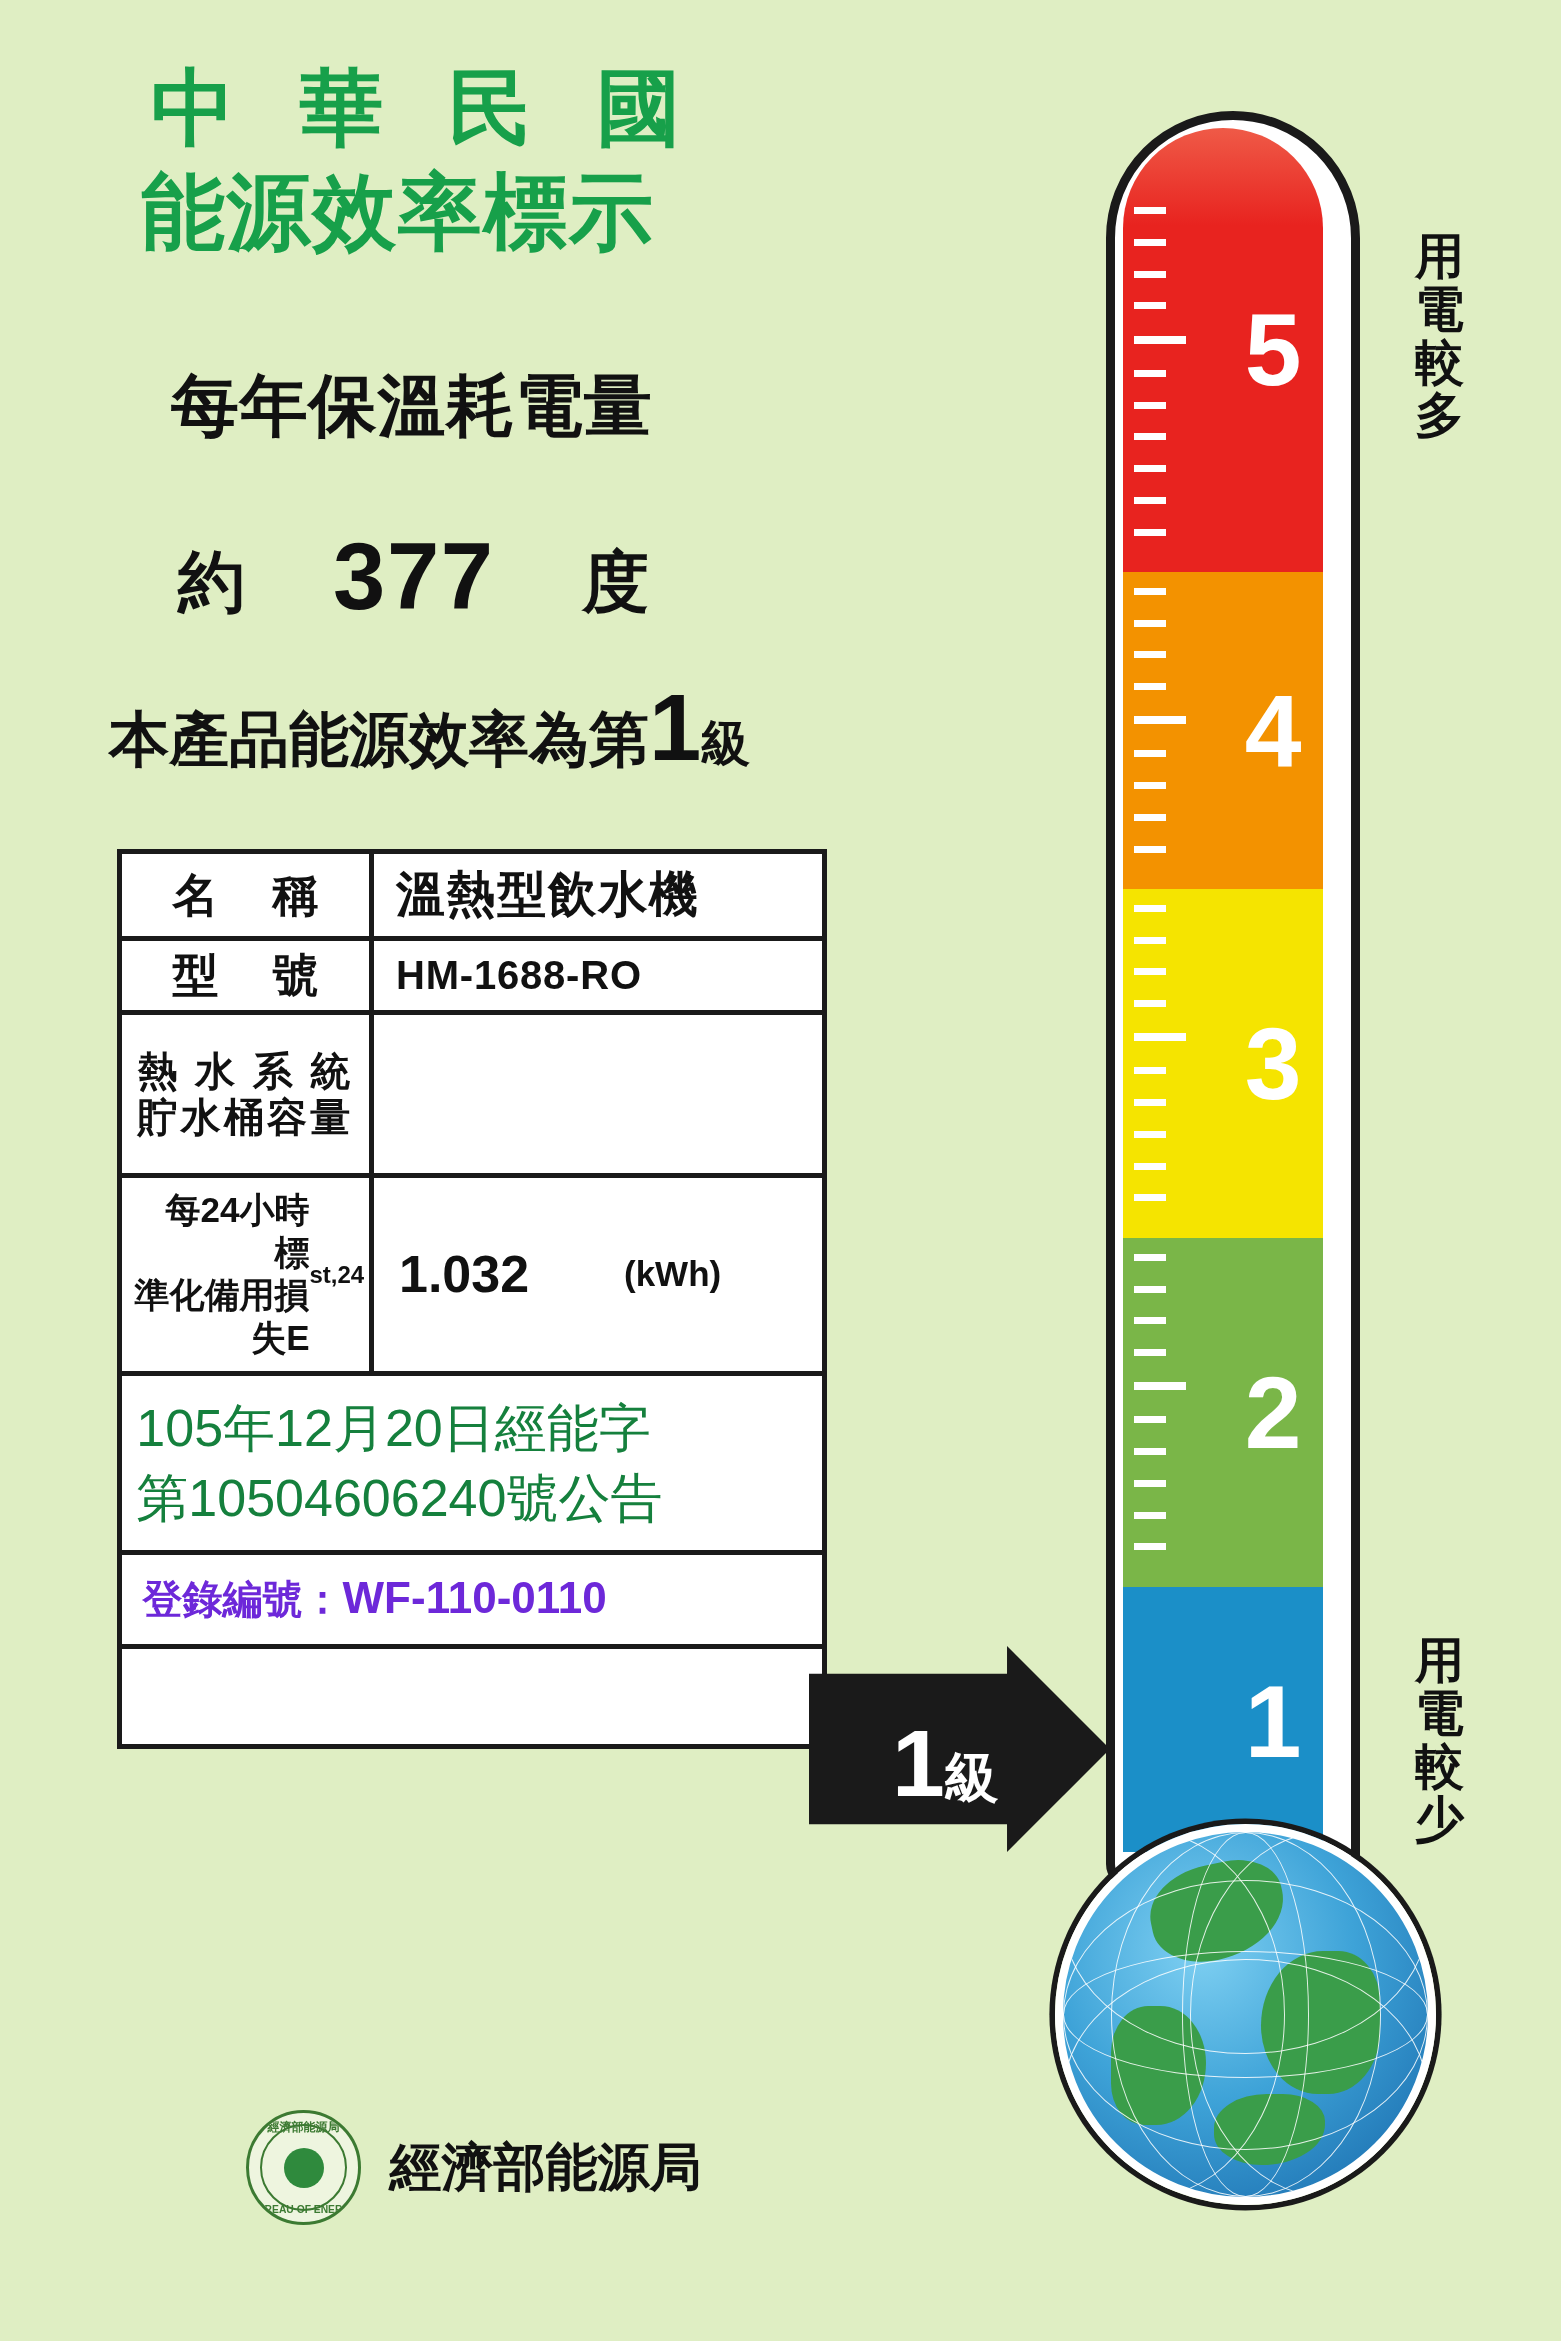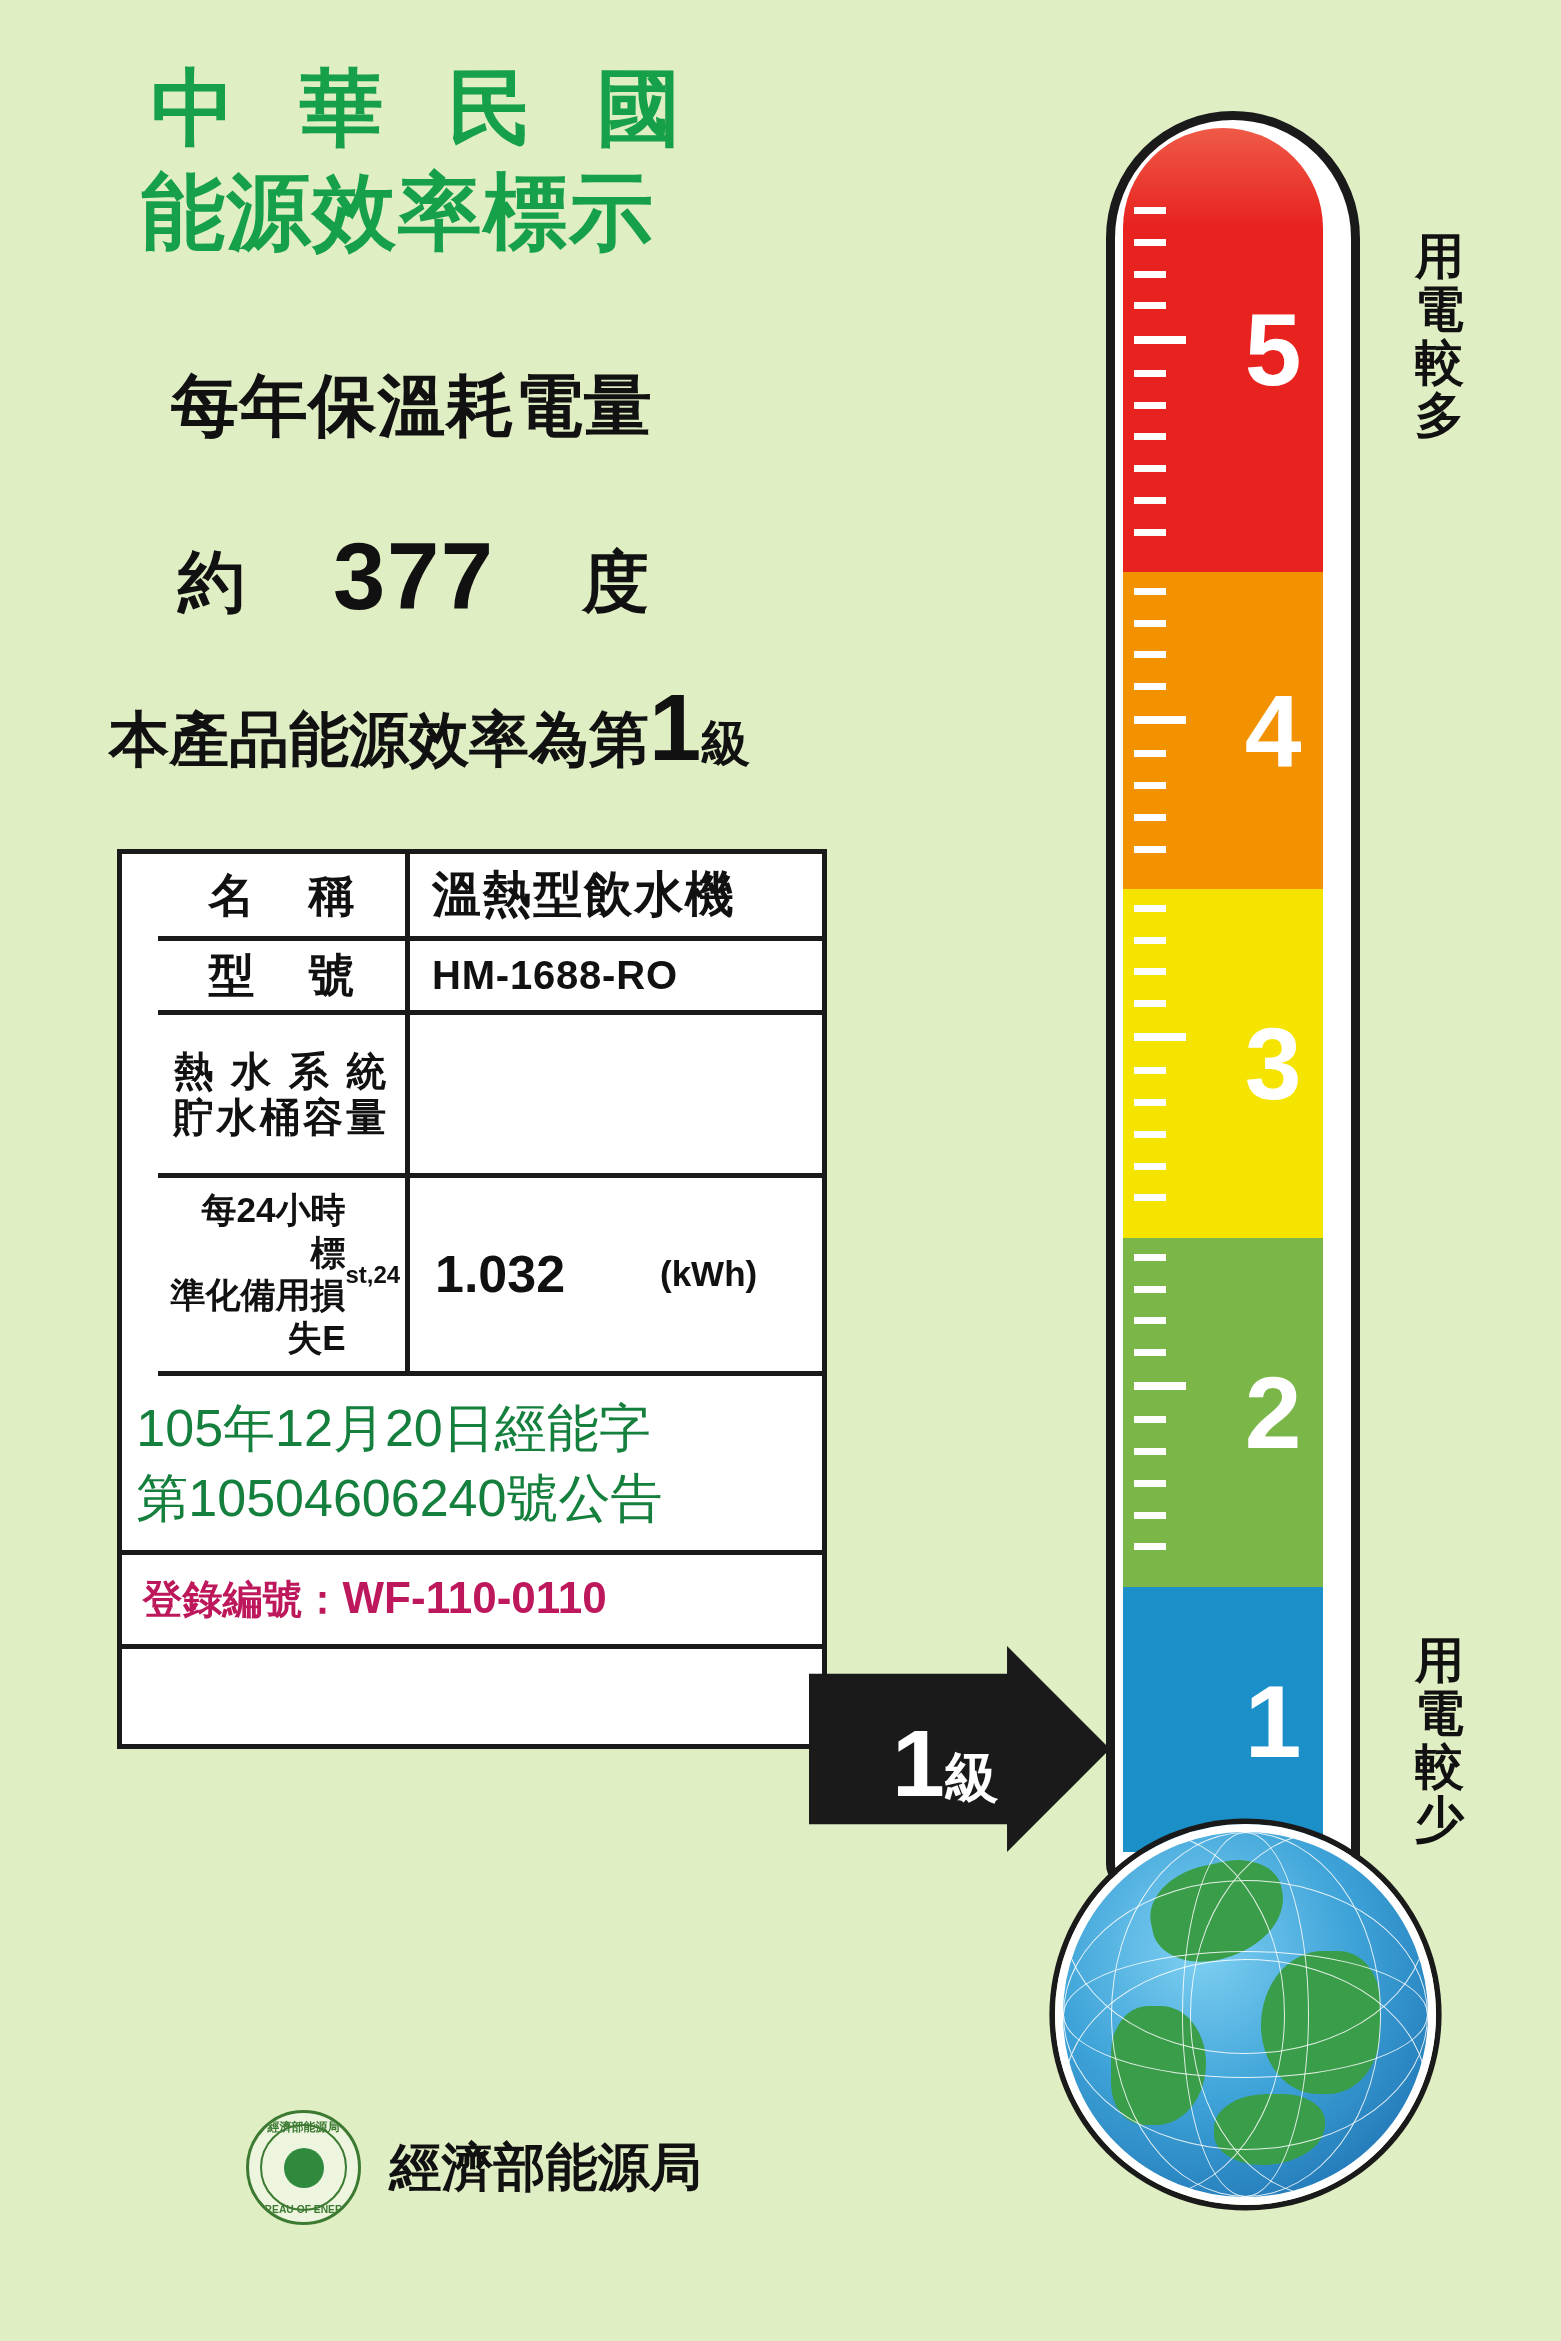--- a/index.html
+++ b/index.html
@@ -126,21 +126,20 @@
     top: 849px;
     width: 710px;
     border: 5.6px solid #1a1a1a;
     box-sizing: border-box;
     background: #ffffff;
   }
   .trow {
     display: flex;
     border-bottom: 5.6px solid #1a1a1a;
     box-sizing: border-box;
-    margin-left: 36px;
   }
   .trow:last-child { border-bottom: none; }
   .tcell-label {
     width: 252px;
     box-sizing: border-box;
     border-right: 5.6px solid #1a1a1a;
     display: flex;
     align-items: center;
     justify-content: center;
     padding: 8px 4.8px;
@@ -181,21 +180,21 @@
     font-weight: normal;
     line-height: 1.35;
     color: #15803d;
     letter-spacing: 0px;
   }
   .reg-row {
     padding: 17.4px 0 17.4px 20.6px;
     border-bottom: 5.6px solid #1a1a1a;
     font-size: 44px;
     font-weight: bold;
-    color: #be185d;
+    color: #6d28d9;
   }
   .reg-row .rl { font-size: 40px; }
   .blank-row { height: 95px; }
 
   
   .footer {
     position: absolute;
     left: 246px;
     top: 2110px;
     display: flex;

